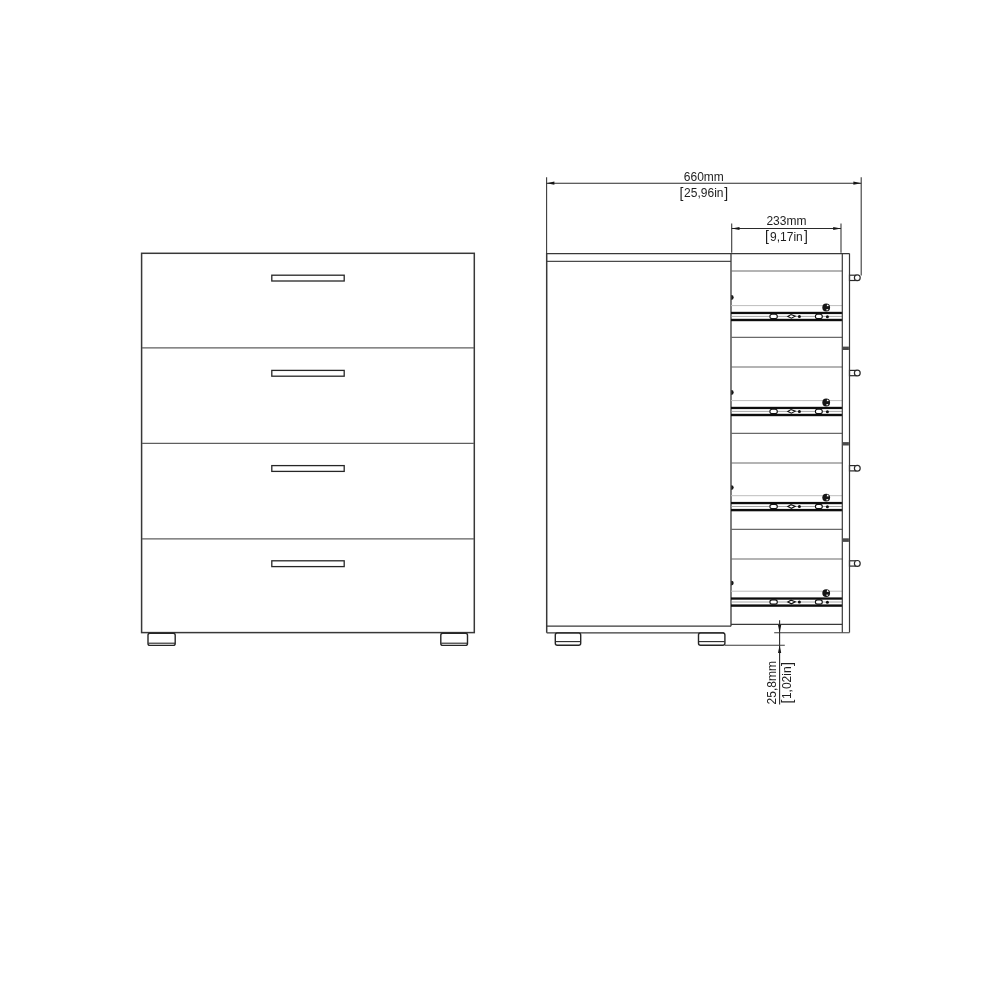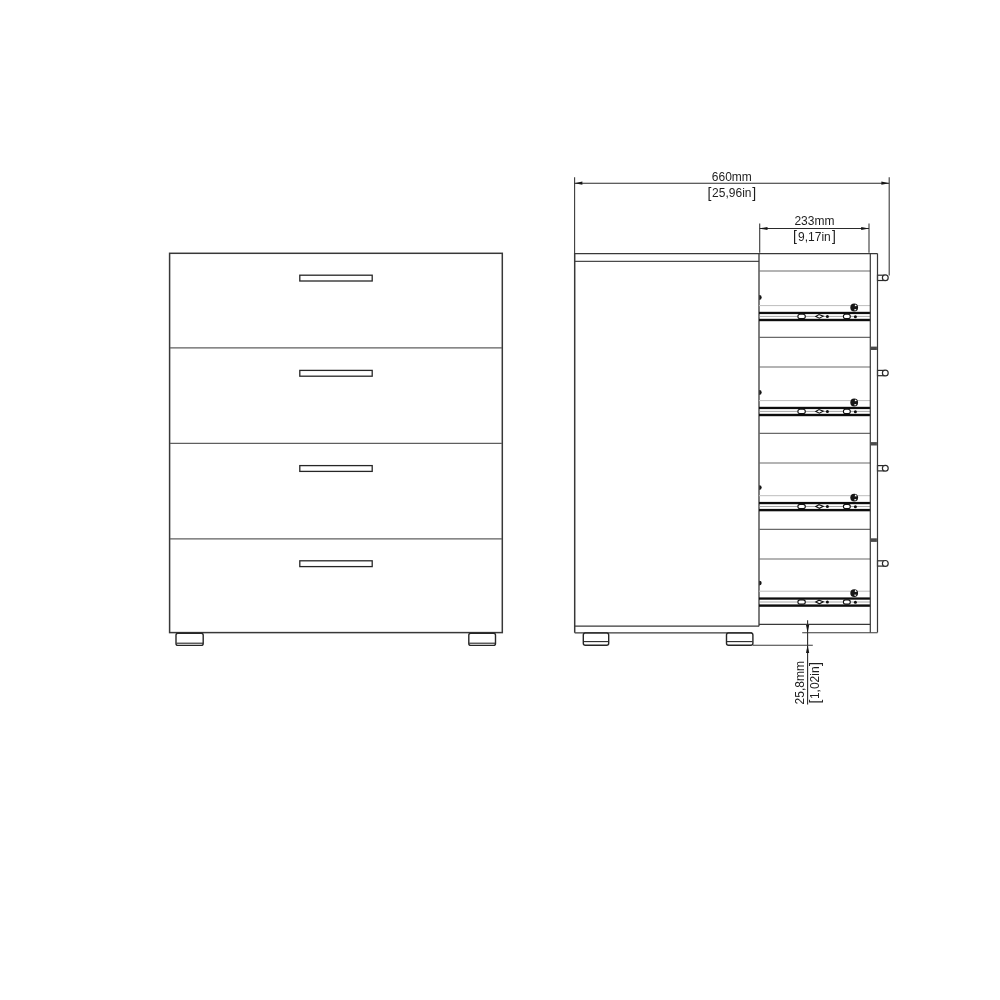--- a/index.html
+++ b/index.html
@@ -1,17 +1,17 @@
 <!DOCTYPE html>
 <html><head>
 <meta charset="utf-8">
 <title>Chest of drawers dimension diagram</title>
 <style>
   html,body{margin:0;padding:0;background:#ffffff;}
-  #canvas{width:948px;height:1000px;position:relative;padding-left:28px;}
+  #canvas{width:948px;height:1000px;position:relative;}
   text{font-family:"Liberation Sans", sans-serif;fill:#1e1e1e;}
 </style>
 </head>
 <body>
 <div id="canvas">
 <svg width="1000" height="1000" viewBox="0 0 1000 1000">
 <rect x="0" y="0" width="1000" height="1000" fill="#ffffff"></rect>
 
 <rect x="141.6" y="253.3" width="332.7" height="379.3" fill="#ffffff" stroke="#383838" stroke-width="1.5"></rect>
 

